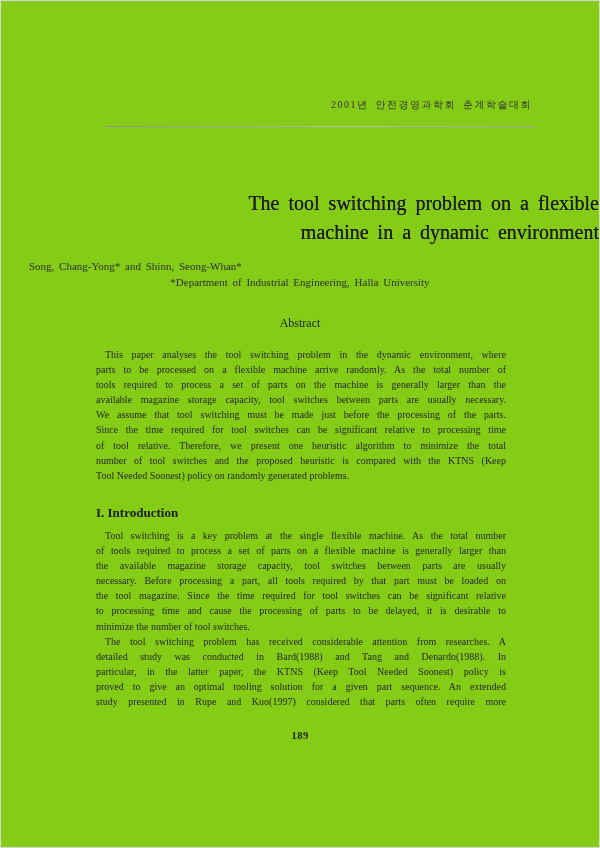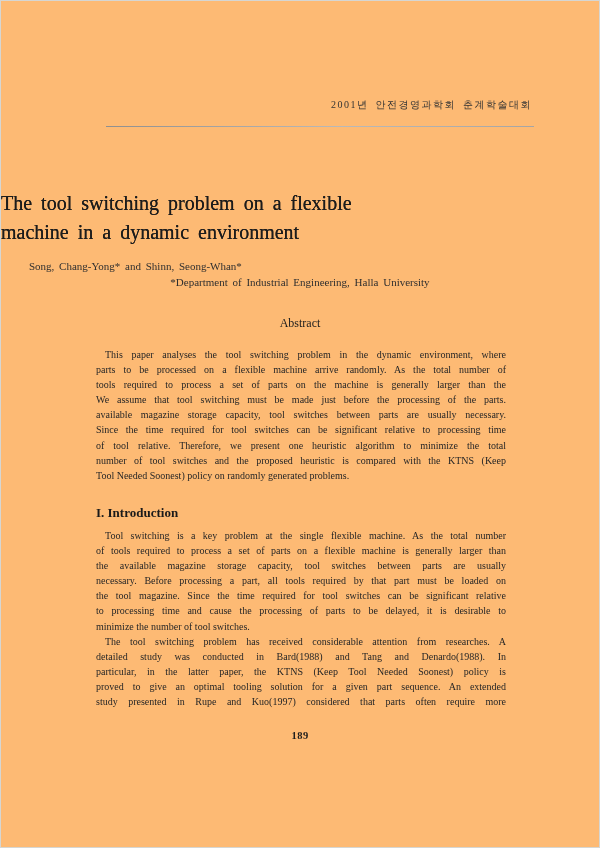--- a/index.html
+++ b/index.html
@@ -4,21 +4,21 @@
 <style>
   html,body{margin:0;padding:0;}
   body{
     width:600px;height:848px;
     background:#f4f4f2;
     font-family:"Liberation Serif","DejaVu Serif",serif;
   }
   .page{
     position:relative;
     width:598px;height:846px;
-    background:#fdba74;
+    background:#84cc16;
     border:1px solid #d6d6d2;
     box-sizing:content-box;
     color:#2a2a2a;
     overflow:hidden;
   }
   .conf-header{
     position:absolute;
     top:97px;right:67px;
     font-size:10px;
     letter-spacing:1.5px;
@@ -27,21 +27,21 @@
     white-space:nowrap;
   }
   .header-rule{
     position:absolute;
     top:125px;left:105px;width:428px;height:1px;
     background:linear-gradient(to right,#8f8f8f,#b9b9b9 55%,#a5a5a5);
   }
   .title-block{
     position:absolute;
     top:188px;left:0;width:100%;
-    text-align:left;
+    text-align:right;
     font-size:20px;
     line-height:29px;
     color:#1c1c1c;
     word-spacing:4px;
     text-shadow:0 0 .5px #1c1c1c;
   }
   .authors{
     position:absolute;
     top:259px;left:12px;width:100%;
     text-align:left;
@@ -112,22 +112,22 @@
   <div class="authors">Song, Chang-Yong* and Shinn, Seong-Whan*</div>
 
   <div class="affiliation">*Department of Industrial Engineering, Halla University</div>
 
   <div class="abstract-heading">Abstract</div>
 
   <div class="bodycol abstract-body">
       <div class="tline just indent">This paper analyses the tool switching problem in the dynamic environment, where</div>
       <div class="tline just">parts to be processed on a flexible machine arrive randomly. As the total number of</div>
       <div class="tline just">tools required to process a set of parts on the machine is generally larger than the</div>
+      <div class="tline just">available magazine storage capacity, tool switches between parts are usually necessary.</div>
       <div class="tline just">We assume that tool switching must be made just before the processing of the parts.</div>
-      <div class="tline just">available magazine storage capacity, tool switches between parts are usually necessary.</div>
       <div class="tline just">Since the time required for tool switches can be significant relative to processing time</div>
       <div class="tline just">of tool relative. Therefore, we present one heuristic algorithm to minimize the total</div>
       <div class="tline just">number of tool switches and the proposed heuristic is compared with the KTNS (Keep</div>
       <div class="tline">Tool Needed Soonest) policy on randomly generated problems.</div>
     </div>
 
   <div class="intro-heading">I. Introduction</div>
 
   <div class="bodycol intro-body">
     <div>

